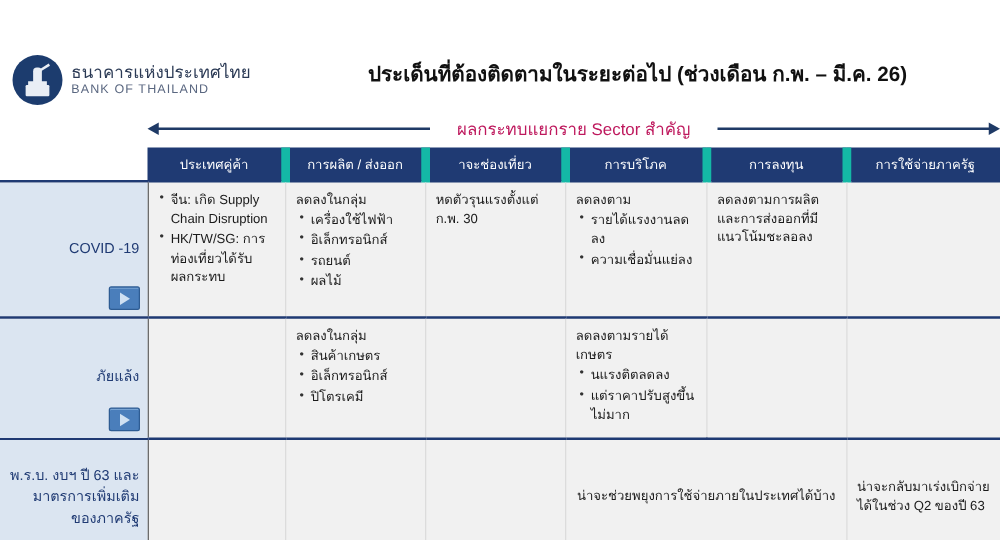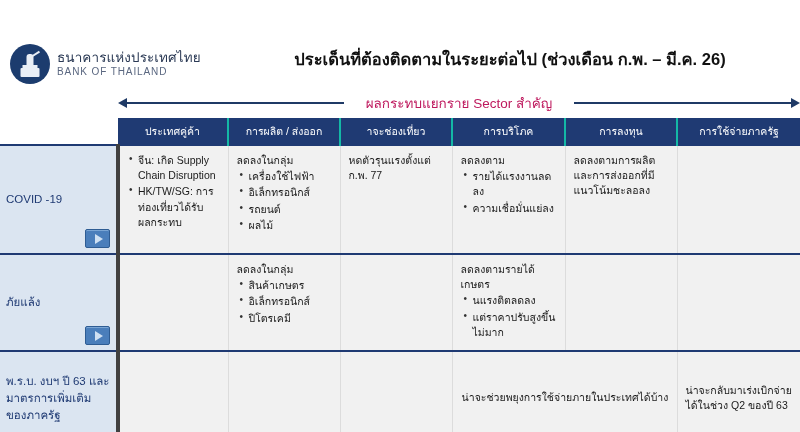--- a/index.html
+++ b/index.html
@@ -181,43 +181,43 @@
   .col-c6 { width: 123px; }
 
   .head-row th {
     background: #1f3a73;
     color: #ffffff;
     font-size: 10.5px;
     font-weight: normal;
     text-align: center;
     height: 26px;
     vertical-align: middle;
-    border-right: 2px solid #14b8a6;
+    border-right: 7px solid #14b8a6;
   }
   .head-row th.blank-head {
     background: #ffffff;
     border-right: none;
   }
   .head-row th:last-child { border-right: none; }
 
   .body-row td {
     background: #f1f1f1;
     border-right: 1px solid #dcdcdc;
     border-top: 2px solid #1f3a73;
     font-size: 10.5px;
     line-height: 1.45;
     color: #1a1a1a;
     padding: 7px 7px 8px 8px;
   }
   .body-row td:last-child { border-right: none; }
 
   td.rowlabel {
     background: #dbe5f1 !important;
-    border-right: 4px solid #404040;
-    text-align: left;
+    border-right: 1px solid #404040;
+    text-align: right;
     vertical-align: middle;
     position: relative;
     color: #1f3a73;
     font-size: 11.5px;
     line-height: 1.5;
     padding: 6px 6px 6px 6px;
   }
   tr.r1 td { height: 92px; }
   tr.r2 td { height: 80px; }
   tr.r3 td { height: 78px; }
@@ -353,21 +353,21 @@
           <p class="lead">ลดลงในกลุ่ม</p>
           <ul class="bul indent">
             <li>เครื่องใช้ไฟฟ้า</li>
             <li>อิเล็กทรอนิกส์</li>
             <li>รถยนต์</li>
             <li>ผลไม้</li>
           </ul>
         </td>
 
         <td>
-          <p class="plainpara">หดตัวรุนแรงตั้งแต่ ก.พ. 77</p>
+          <p class="plainpara">หดตัวรุนแรงตั้งแต่ ก.พ. 30</p>
         </td>
 
         <td>
           <p class="lead">ลดลงตาม</p>
           <ul class="bul indent">
             <li>รายได้แรงงานลดลง</li>
             <li>ความเชื่อมั่นแย่ลง</li>
           </ul>
         </td>
 

